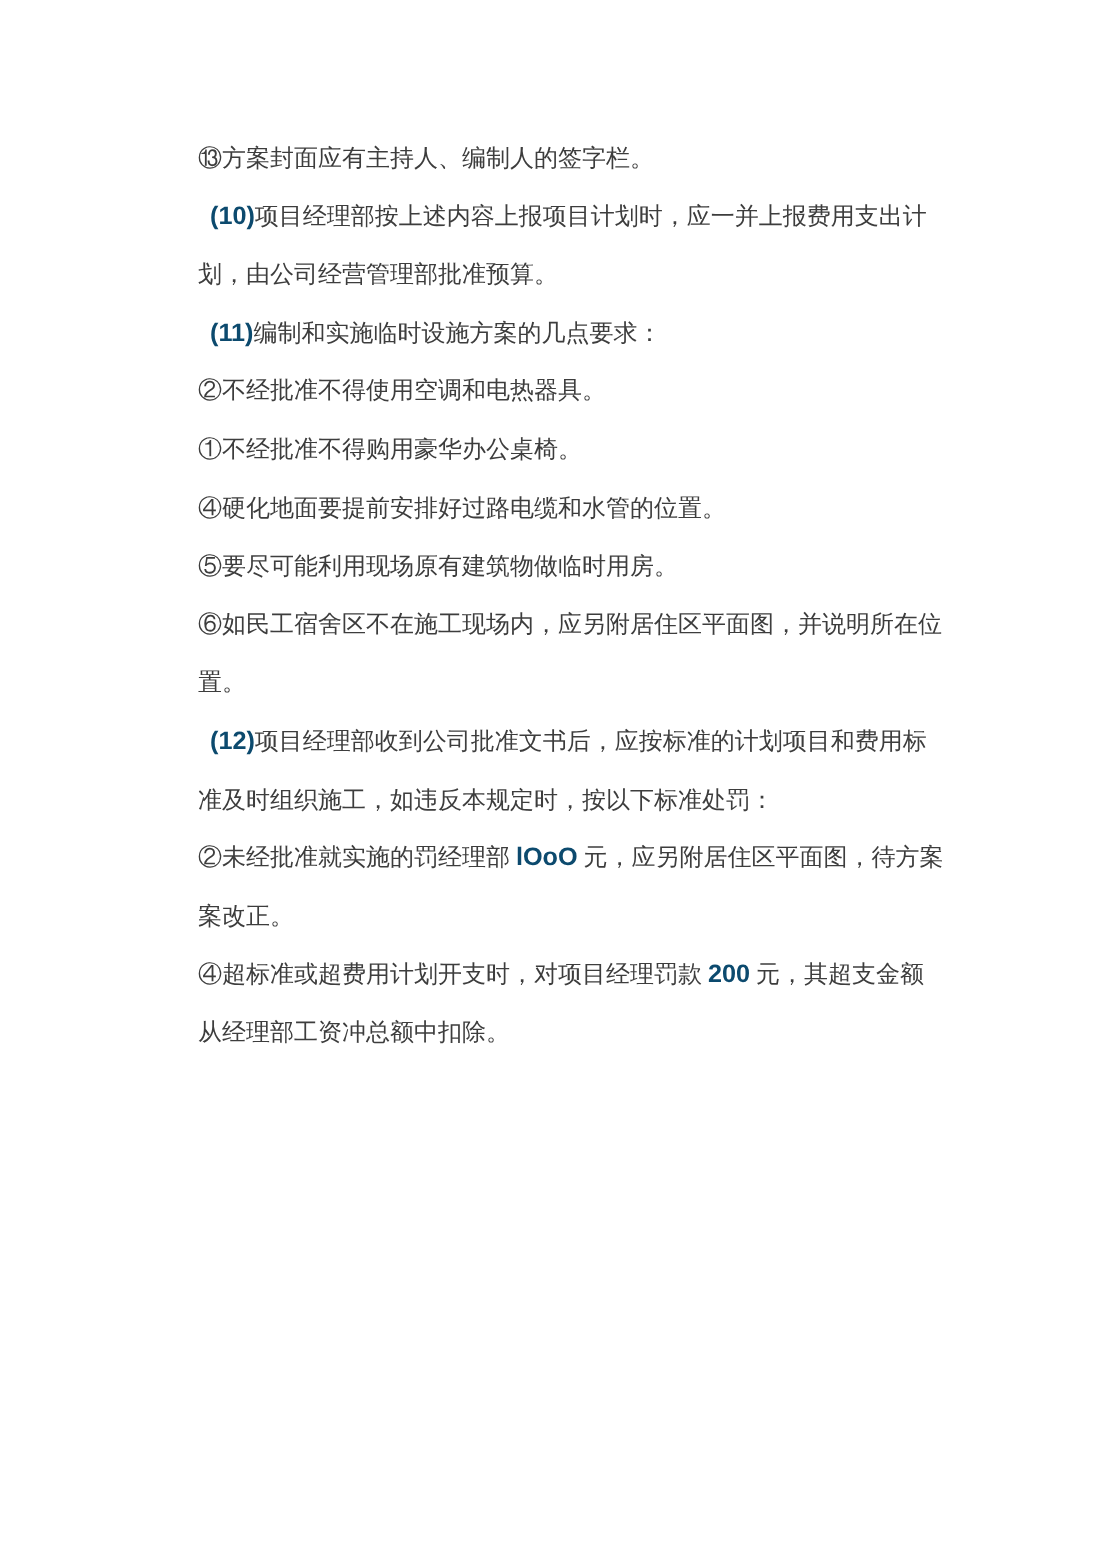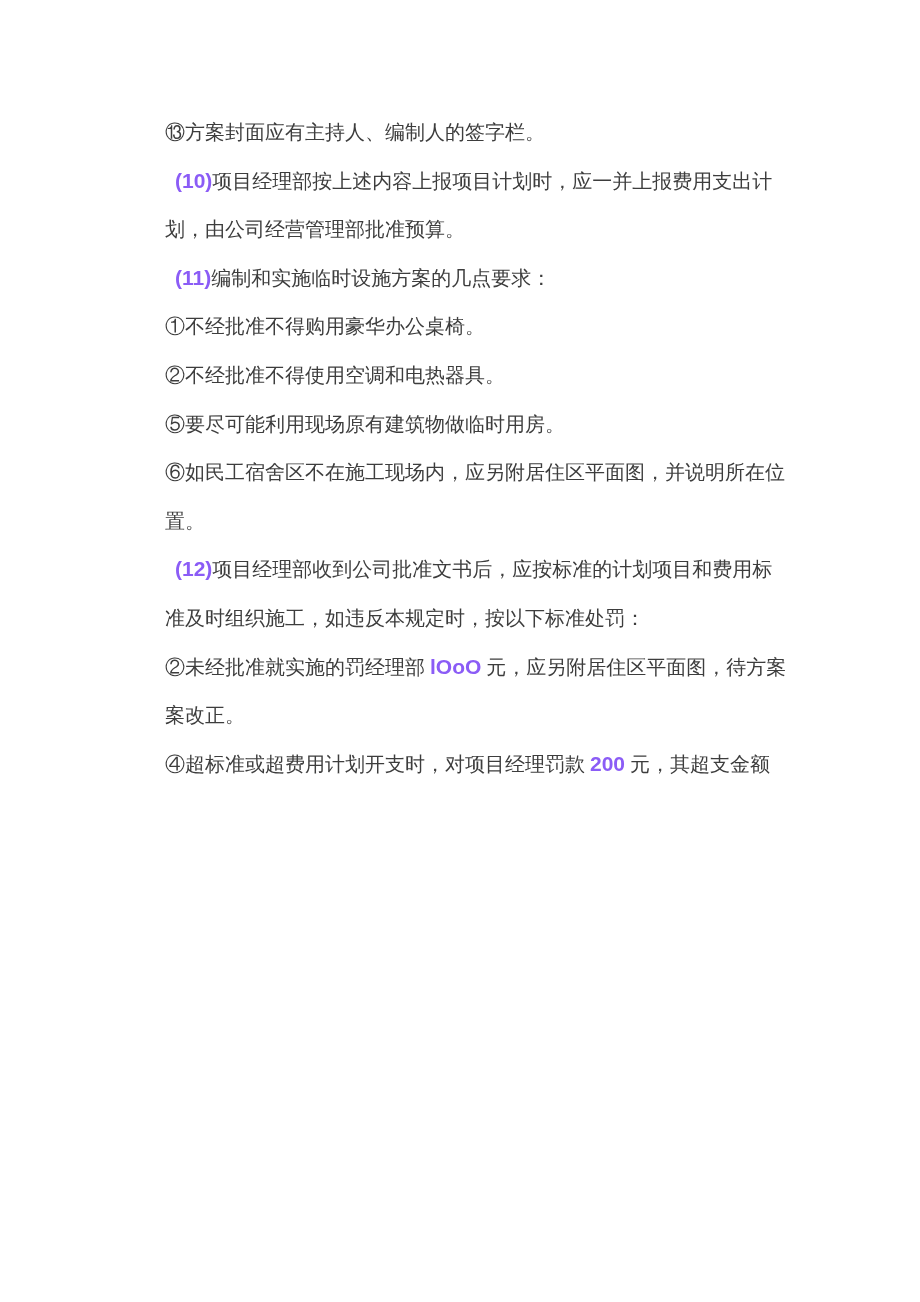--- a/index.html
+++ b/index.html
@@ -34,36 +34,38 @@
   .line.ind-b {
     padding-left: 10px;
   }
   .seg {
     white-space: pre;
   }
   .seg.bold {
     font-weight: bold;
     font-family: "Liberation Sans", "DejaVu Sans", sans-serif;
     font-size: 21px;
-    color: #8b5cf6;
+    color: #0c4a6e;
   }
 </style>
 </head>
 <body>
 
 <div class="page">
   <div class="doc">
       <div class="line"><span class="seg">⑬方案封面应有主持人、编制人的签字栏。</span></div>
       <div class="line ind-b"><span class="seg bold">(10)</span><span class="seg">项目经理部按上述内容上报项目计划时，应一并上报费用支出计</span></div>
       <div class="line"><span class="seg">划，由公司经营管理部批准预算。</span></div>
       <div class="line ind-b"><span class="seg bold">(11)</span><span class="seg">编制和实施临时设施方案的几点要求：</span></div>
+      <div class="line"><span class="seg">②不经批准不得使用空调和电热器具。</span></div>
       <div class="line"><span class="seg">①不经批准不得购用豪华办公桌椅。</span></div>
-      <div class="line"><span class="seg">②不经批准不得使用空调和电热器具。</span></div>
+      <div class="line"><span class="seg">④硬化地面要提前安排好过路电缆和水管的位置。</span></div>
       <div class="line"><span class="seg">⑤要尽可能利用现场原有建筑物做临时用房。</span></div>
       <div class="line"><span class="seg">⑥如民工宿舍区不在施工现场内，应另附居住区平面图，并说明所在位</span></div>
       <div class="line"><span class="seg">置。</span></div>
       <div class="line ind-b"><span class="seg bold">(12)</span><span class="seg">项目经理部收到公司批准文书后，应按标准的计划项目和费用标</span></div>
       <div class="line"><span class="seg">准及时组织施工，如违反本规定时，按以下标准处罚：</span></div>
       <div class="line"><span class="seg">②未经批准就实施的罚经理部 </span><span class="seg bold">lOoO</span><span class="seg"> 元，应另附居住区平面图，待方案</span></div>
       <div class="line"><span class="seg">案改正。</span></div>
       <div class="line"><span class="seg">④超标准或超费用计划开支时，对项目经理罚款 </span><span class="seg bold">200</span><span class="seg"> 元，其超支金额</span></div>
+      <div class="line"><span class="seg">从经理部工资冲总额中扣除。</span></div>
     </div>
 </div>
 
 </body></html>

